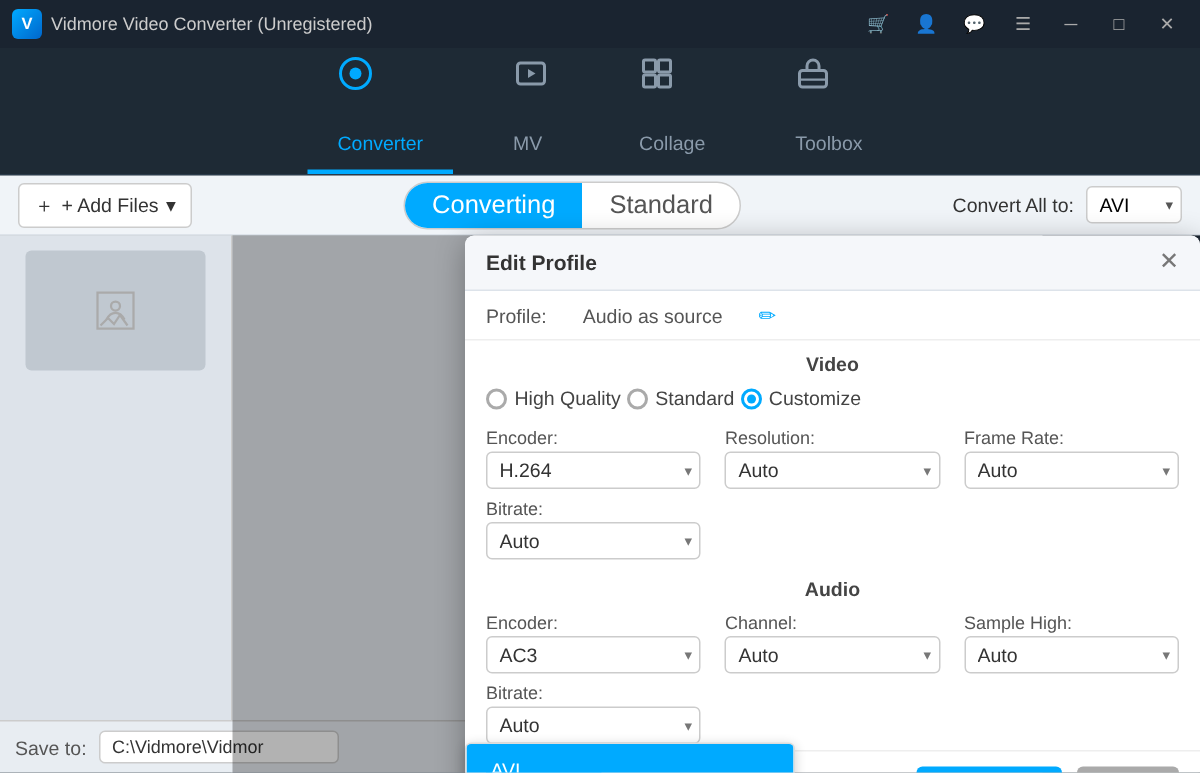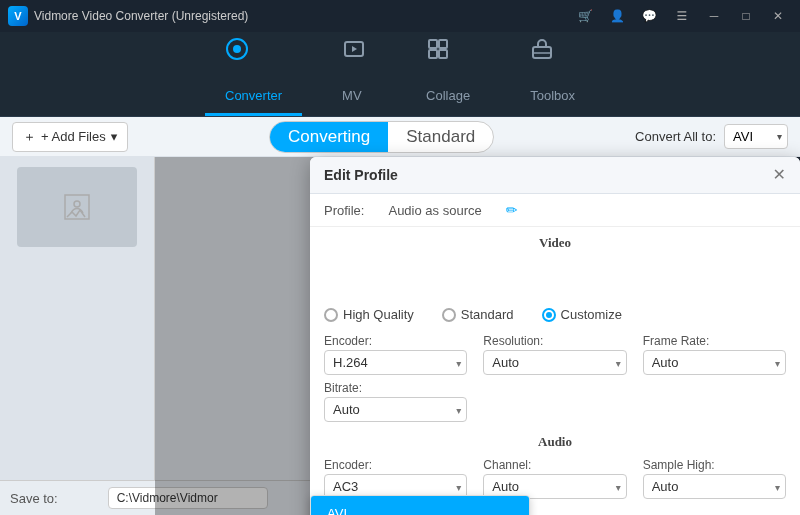--- a/index.html
+++ b/index.html
@@ -322,21 +322,20 @@
       font-size: 14px;
     }
 
     
     .section-header {
       text-align: center;
       font-size: 13px;
       font-weight: 600;
       color: #444;
       padding: 8px 0 4px;
-      font-family: Liberation Serif, serif;
     }
 
     
     .form-grid {
       padding: 4px 14px;
       display: grid;
       grid-template-columns: 1fr 1fr 1fr;
       gap: 6px 16px;
     }
     .form-row {
@@ -346,22 +345,21 @@
     }
     .form-label {
       font-size: 12px;
       color: #555;
     }
 
     
     .radio-group {
       padding: 4px 14px 8px;
       display: flex;
-      gap: 28px;
-      margin-top: 48px;
+      gap: 4px;
     }
     .radio-item {
       display: flex;
       align-items: center;
       gap: 5px;
       font-size: 13px;
       color: #444;
       cursor: pointer;
     }
     .radio-circle {
@@ -491,21 +489,20 @@
     }
     #save-path {
       background: white;
       border: 1px solid #ccc;
       border-radius: 4px;
       padding: 3px 8px;
       font-size: 12px;
       color: #333;
       flex: 1;
       max-width: 160px;
-      margin-left: 42px;
     }
     #convert-all-btn {
       margin-left: auto;
       background: #00aaff;
       color: white;
       border: none;
       border-radius: 4px;
       padding: 7px 16px;
       font-size: 13px;
       cursor: pointer;

